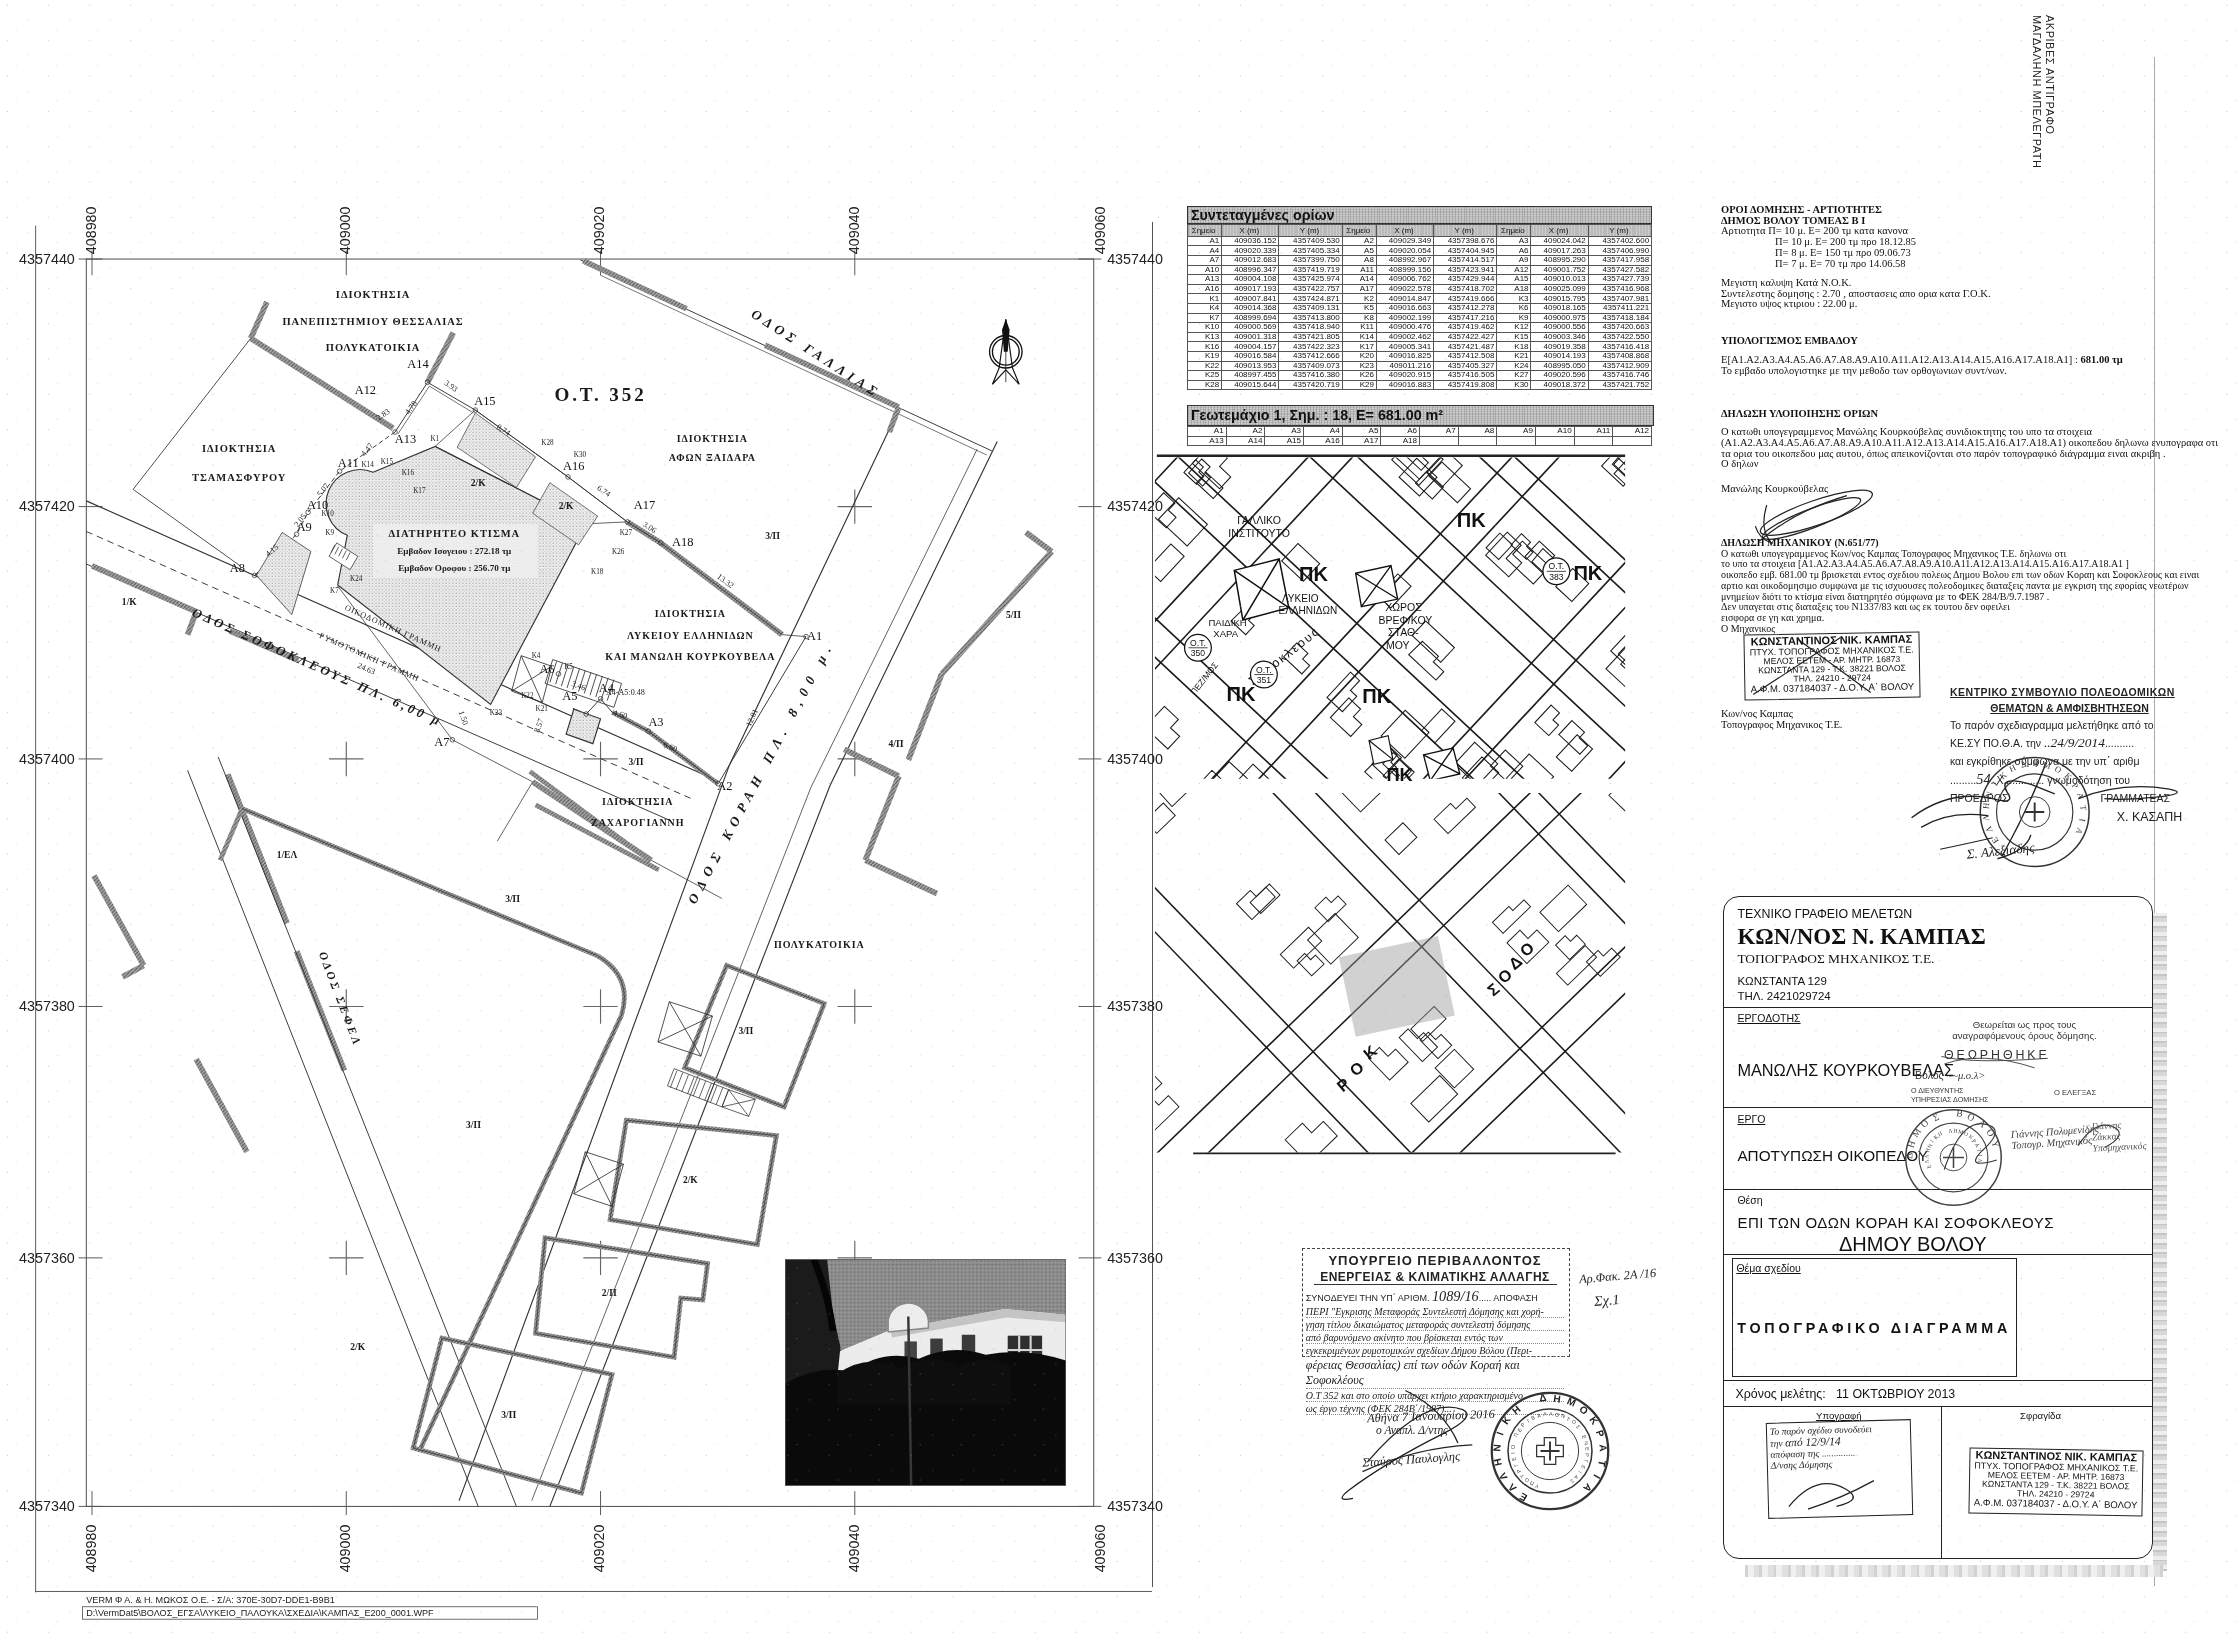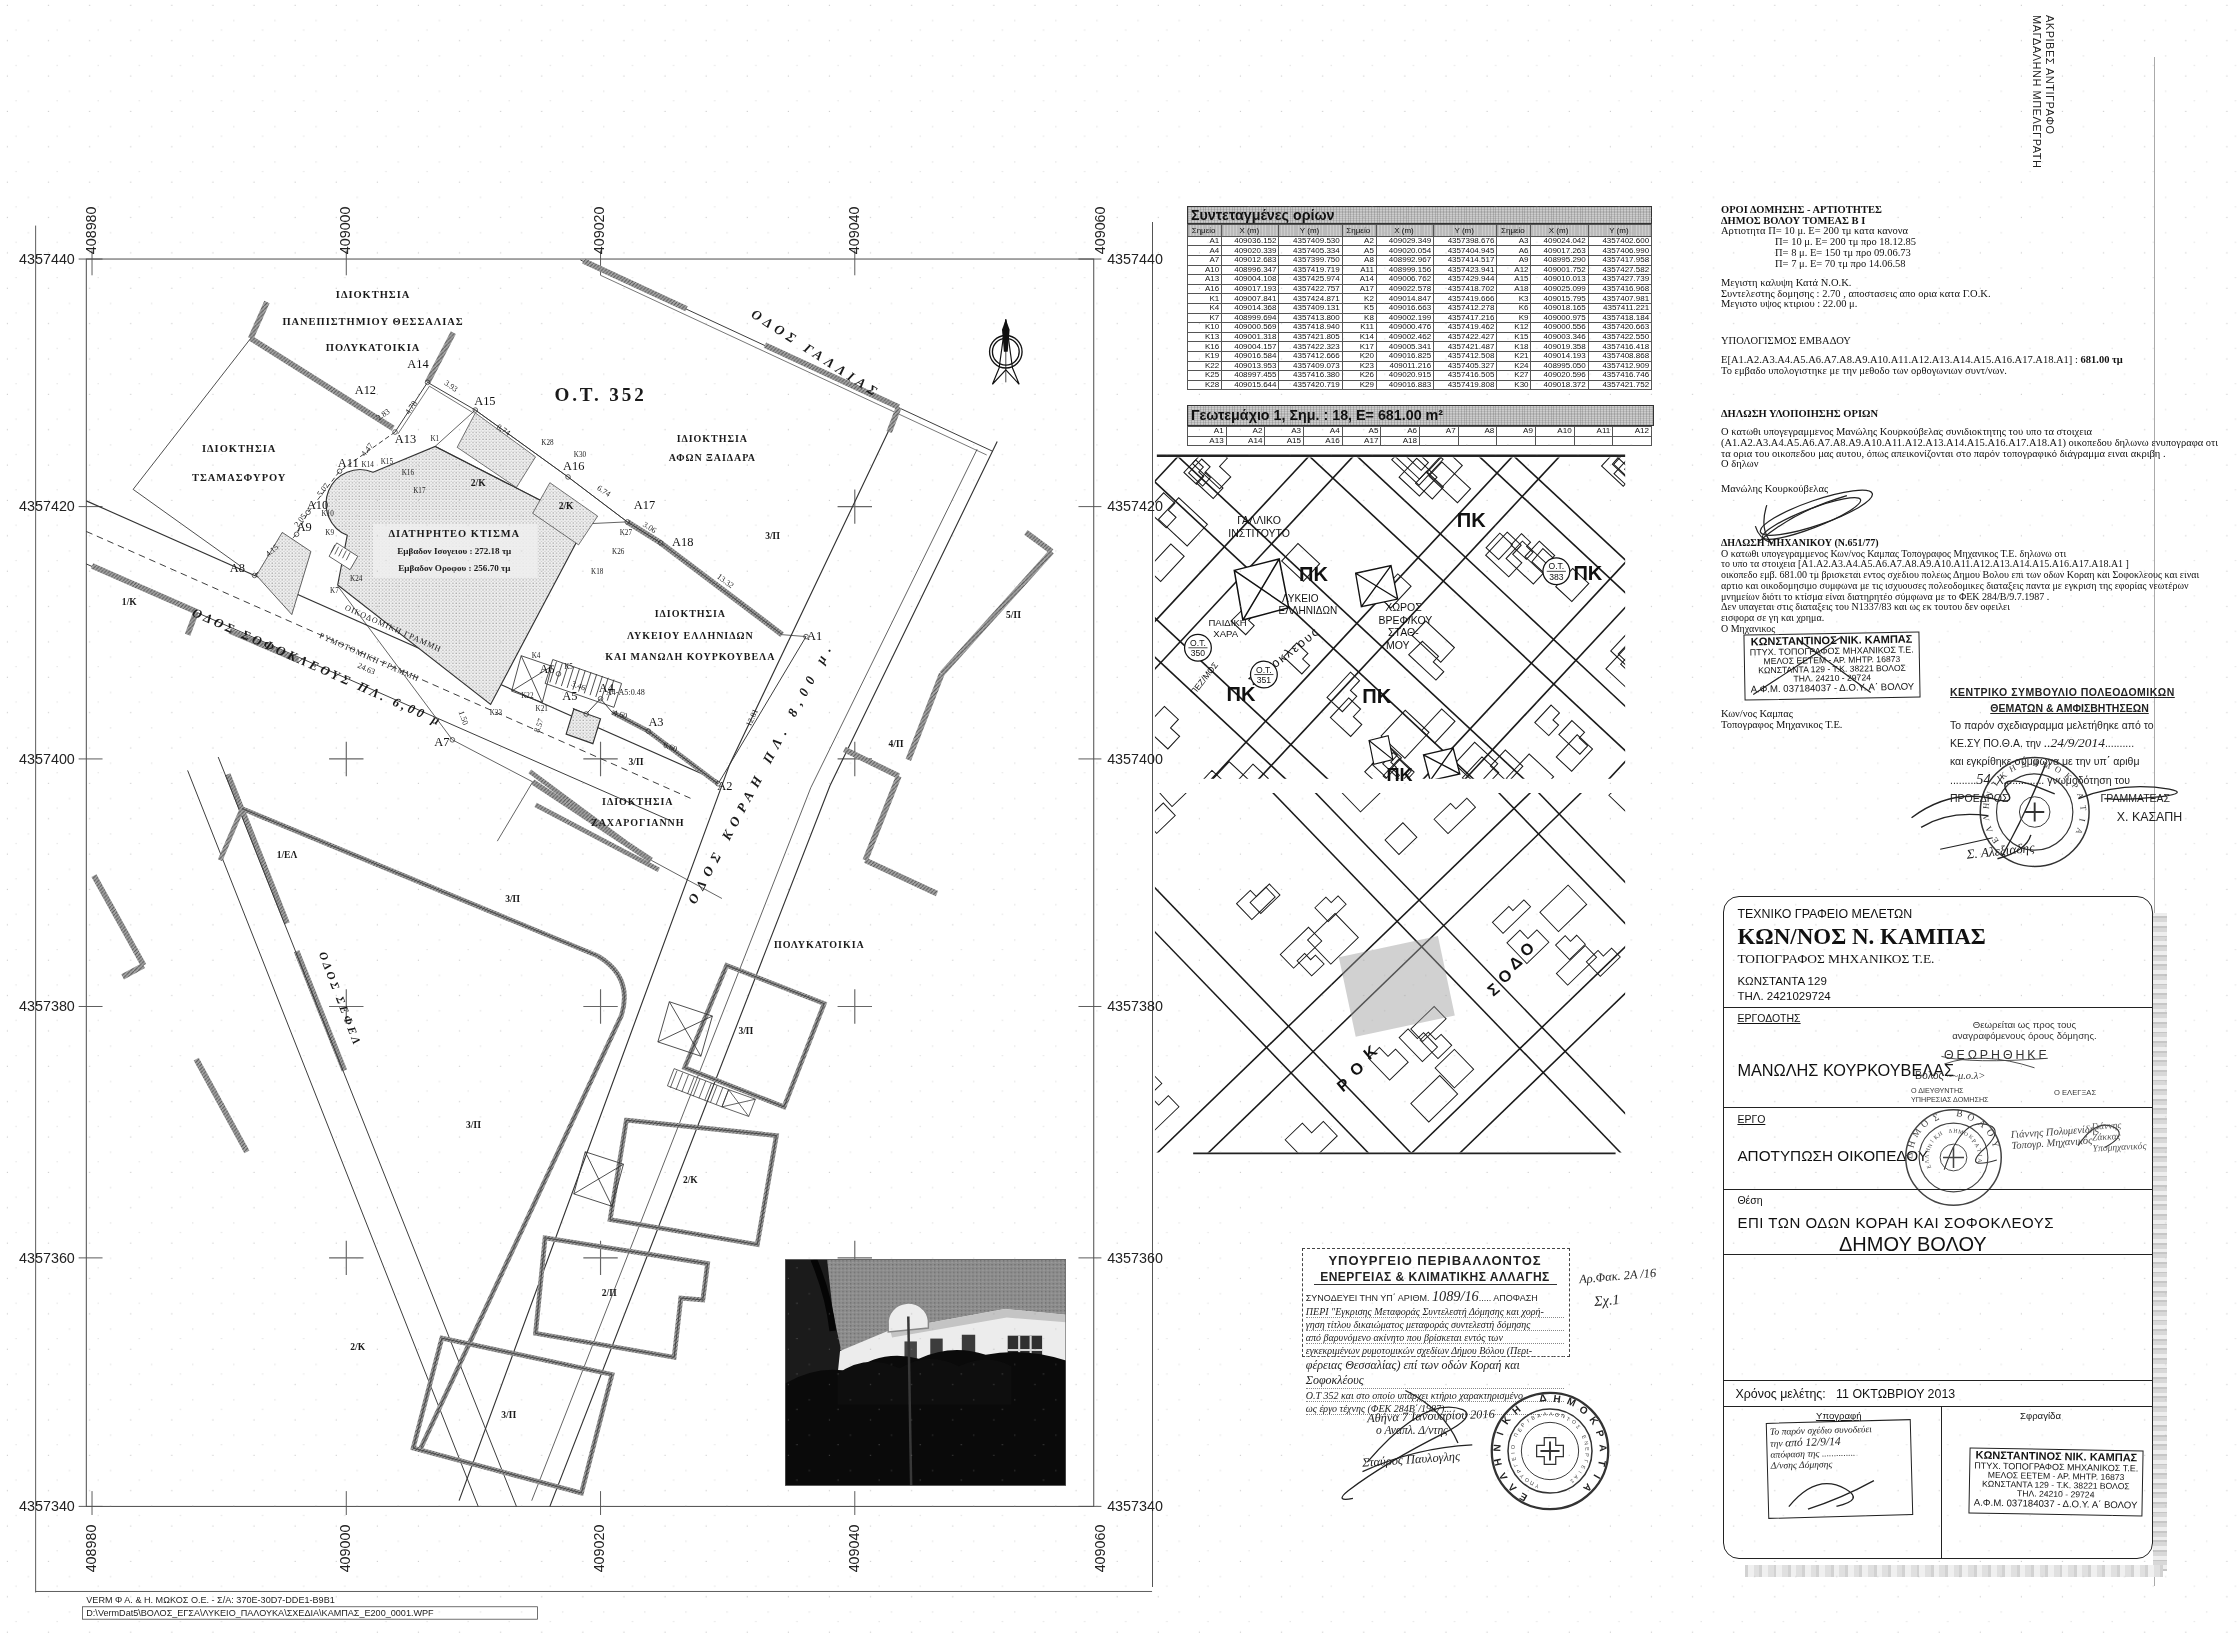--- a/index.html
+++ b/index.html
@@ -963,21 +963,21 @@
 <div style="text-indent:54px">Π= 10 μ.  Ε= 200 τμ   προ 18.12.85</div>
 <div style="text-indent:54px">Π=  8 μ.  Ε= 150 τμ   προ 09.06.73</div>
 <div style="text-indent:54px">Π=  7 μ.  Ε=  70 τμ   προ 14.06.58</div>
 <div style="height:8.6px"></div>
 <div>Μεγιστη καλυψη Κατά  Ν.Ο.Κ.</div>
 <div>Συντελεστης δομησης  : 2.70 , αποστασεις απο ορια κατα Γ.Ο.Κ.</div>
 <div>Μεγιστο υψος κτιριου : 22.00 μ.</div>
 </div>
 
 <div class="abs rsr" style="left:1721px;top:336px;width:468px">
-<div style="font-weight:normal">ΥΠΟΛΟΓΙΣΜΟΣ  ΕΜΒΑΔΟΥ</div>
+<div style="font-weight:bold">ΥΠΟΛΟΓΙΣΜΟΣ  ΕΜΒΑΔΟΥ</div>
 <div style="height:8.6px"></div>
 <div>Ε[Α1.Α2.Α3.Α4.Α5.Α6.Α7.Α8.Α9.Α10.Α11.Α12.Α13.Α14.Α15.Α16.Α17.Α18.Α1] : <b>681.00 τμ</b></div>
 <div>Το εμβαδο υπολογιστηκε με την μεθοδο των ορθογωνιων συντ/νων.</div>
 </div>
 
 <div class="abs rsr" style="left:1721px;top:409px;width:478px">
 <div style="font-weight:bold">ΔΗΛΩΣΗ ΥΛΟΠΟΙΗΣΗΣ ΟΡΙΩΝ</div>
 <div style="height:7.6px"></div>
 <div>Ο κατωθι υπογεγραμμενος Μανώλης Κουρκούβελας  συνιδιοκτητης του υπο τα στοιχεια</div>
 <div>(Α1.Α2.Α3.Α4.Α5.Α6.Α7.Α8.Α9.Α10.Α11.Α12.Α13.Α14.Α15.Α16.Α17.Α18.Α1) οικοπεδου δηλωνω ενυπογραφα οτι</div>
@@ -1141,20 +1141,24 @@
 </svg>
 <div class="abs hw" style="left:287px;top:229px;font-size:10.5px;color:#444;transform:rotate(-4deg)">Γιάννης Πολυμενίδης<br>Τοπογρ. Μηχανικός</div>
 <div class="abs hw" style="left:368px;top:222px;font-size:9.6px;color:#555;transform:rotate(-3deg)">Γιάννης Ζάκκας<br>Υπομηχανικός</div>
 <div class="abs hline" style="top:292px"></div>
 
 <div class="abs" style="left:13.4px;top:297px;font-size:10.5px;">Θέση</div>
 <div class="abs" style="left:13.4px;top:317px;font-size:15px;letter-spacing:0.5px">ΕΠΙ  ΤΩΝ  ΟΔΩΝ  ΚΟΡΑΗ  ΚΑΙ  ΣΟΦΟΚΛΕΟΥΣ</div>
 <div class="abs" style="left:115px;top:336px;font-size:20px">ΔΗΜΟΥ  ΒΟΛΟΥ</div>
 <div class="abs hline" style="top:357px"></div>
 
+<div class="abs" style="left:7.6px;top:361px;width:283px;height:117px;border:1.4px solid #222">
+<div style="font-size:10.5px;text-decoration:underline;margin:2.9px 0 0 3.8px">Θέμα σχεδίου</div>
+<div style="font-size:14.3px;font-weight:bold;letter-spacing:3.8px;text-align:center;margin-top:46px">ΤΟΠΟΓΡΑΦΙΚΟ  ΔΙΑΓΡΑΜΜΑ</div>
+</div>
 
 <div class="abs hline" style="top:483px"></div>
 
 <div class="abs" style="left:11.5px;top:490px;font-size:12.4px">Χρόνος μελέτης:&nbsp;&nbsp; 11 ΟΚΤΩΒΡΙΟΥ  2013</div>
 <div class="abs hline" style="top:509px"></div>
 
 <div class="abs" style="left:92px;top:513px;font-size:9.6px;text-decoration:underline">Υπογραφή</div>
 <div class="abs" style="left:217px;top:0;width:0;height:661px;border-left:0px"></div>
 <div class="abs" style="left:217px;top:509px;width:0;height:152px;border-left:1px solid #222"></div>
 <div class="abs" style="left:296px;top:513px;font-size:9.6px">Σφραγίδα</div>

